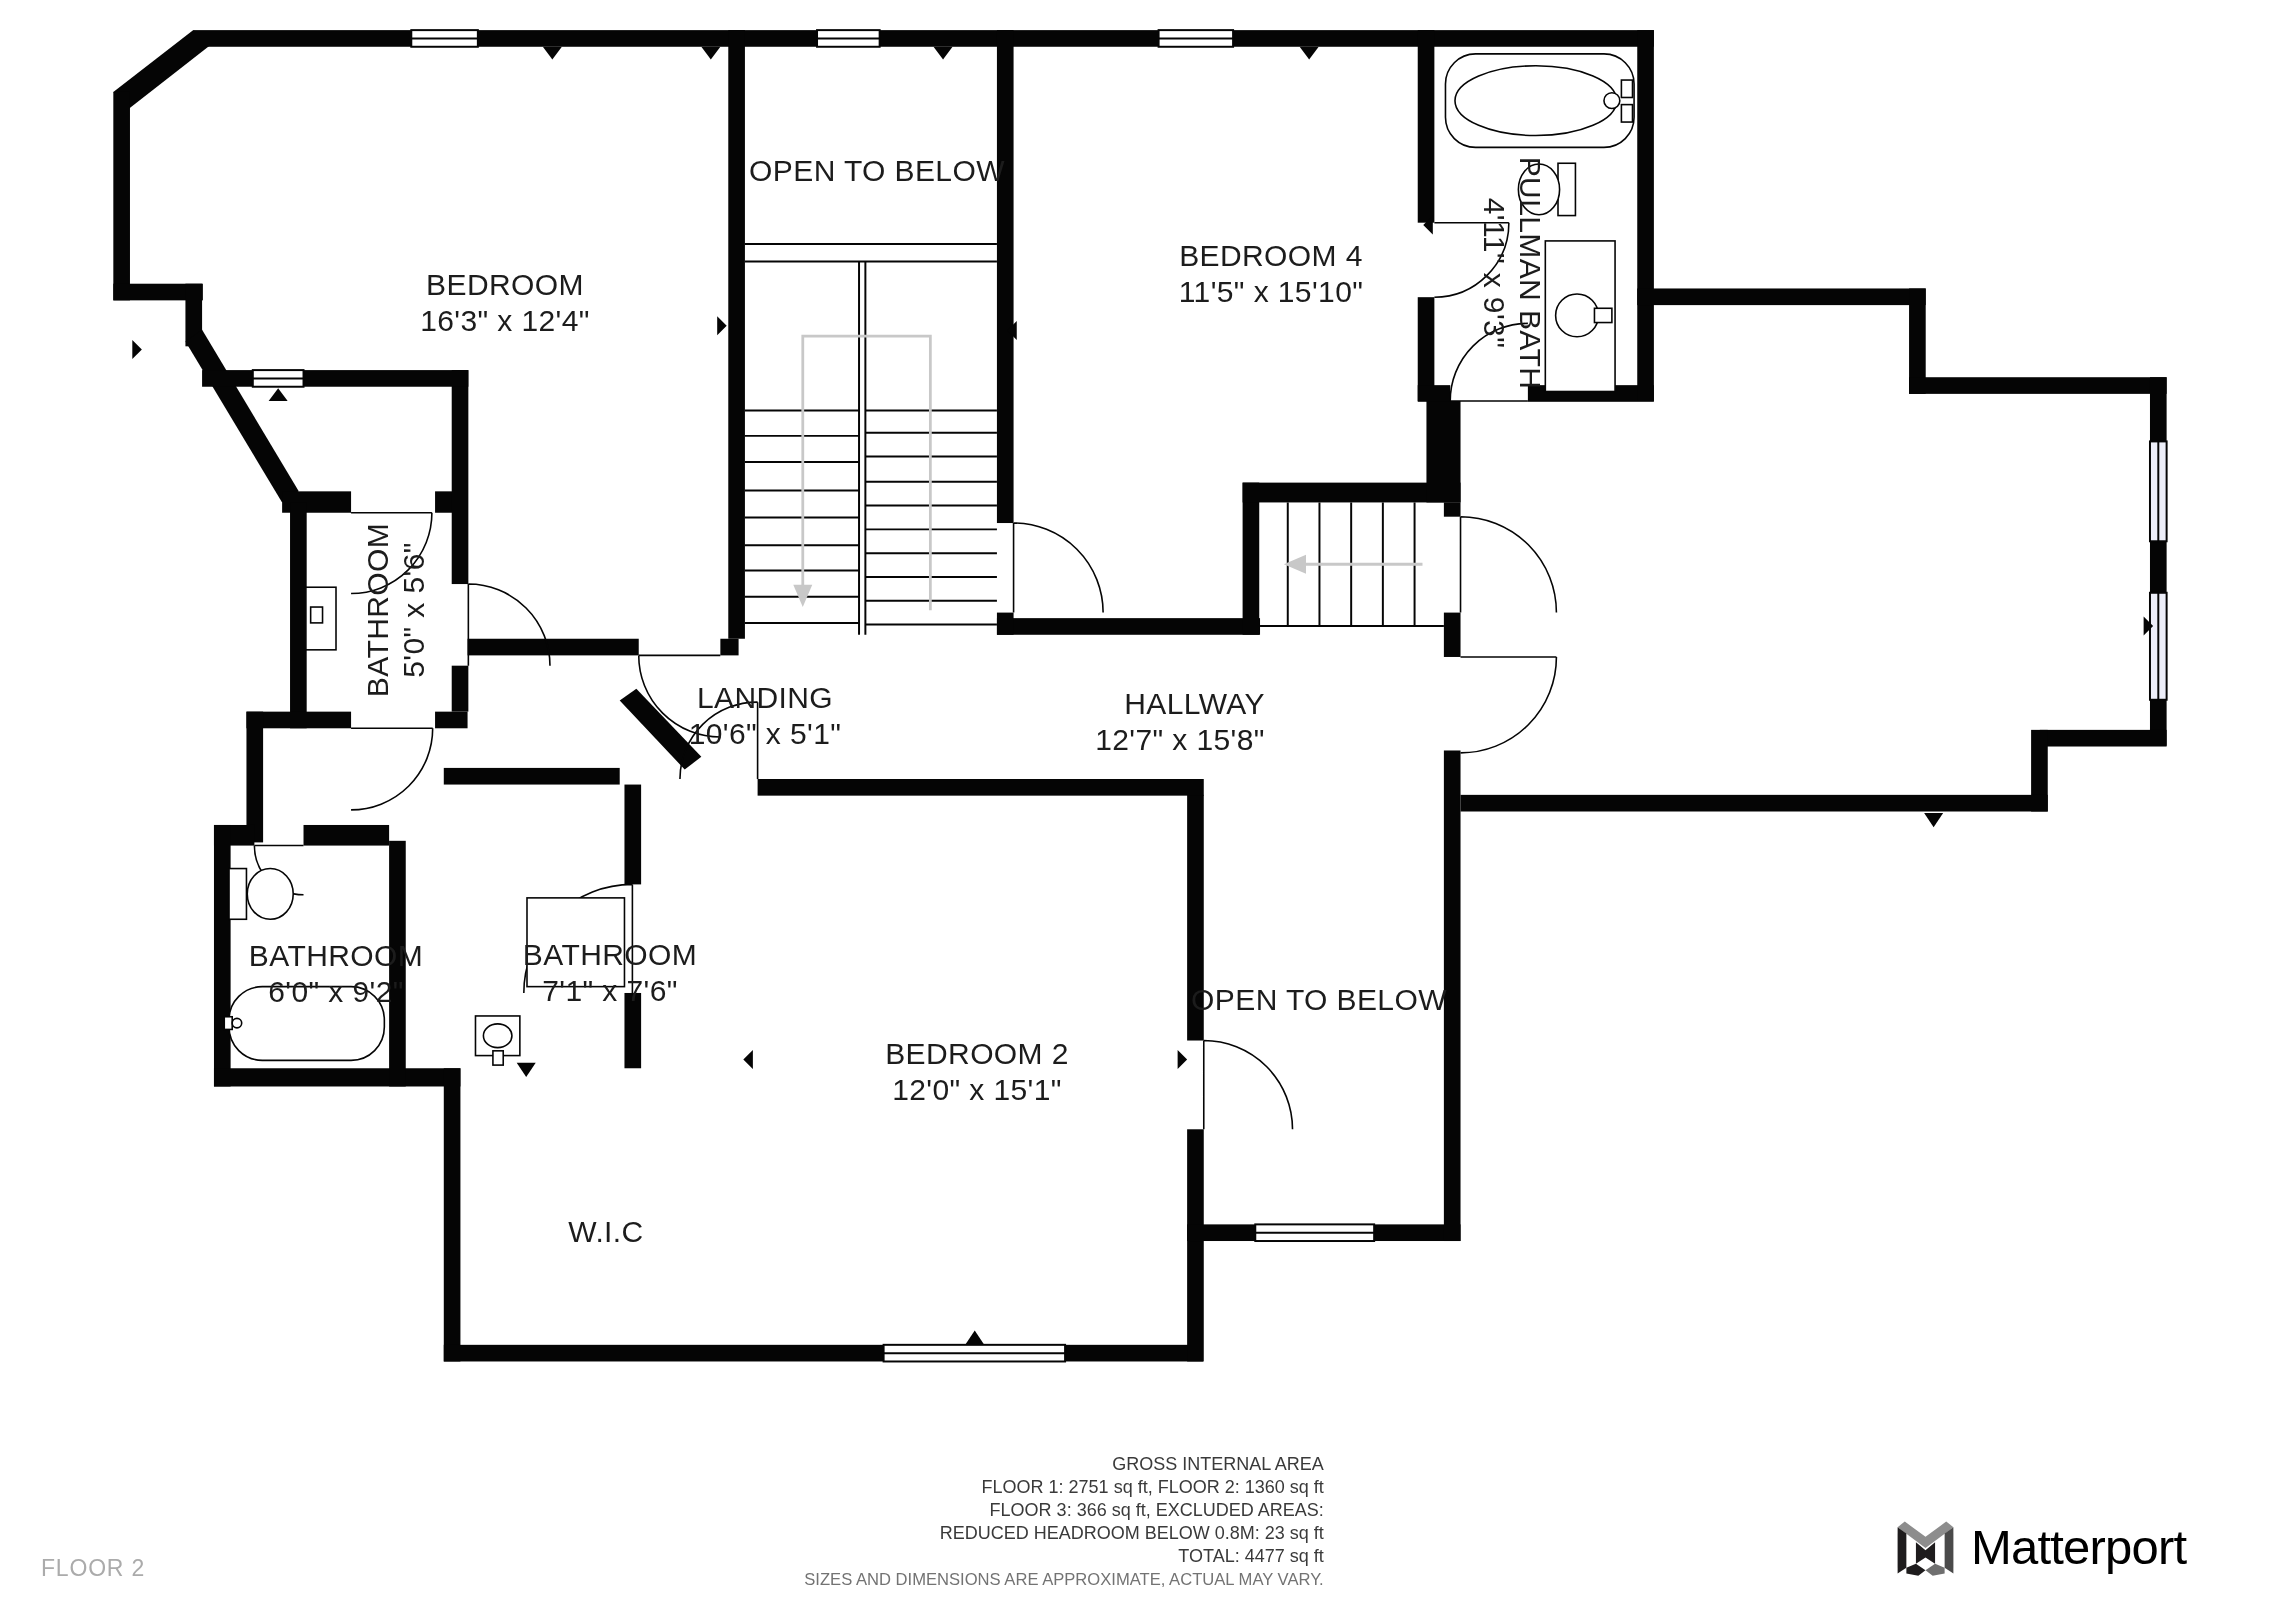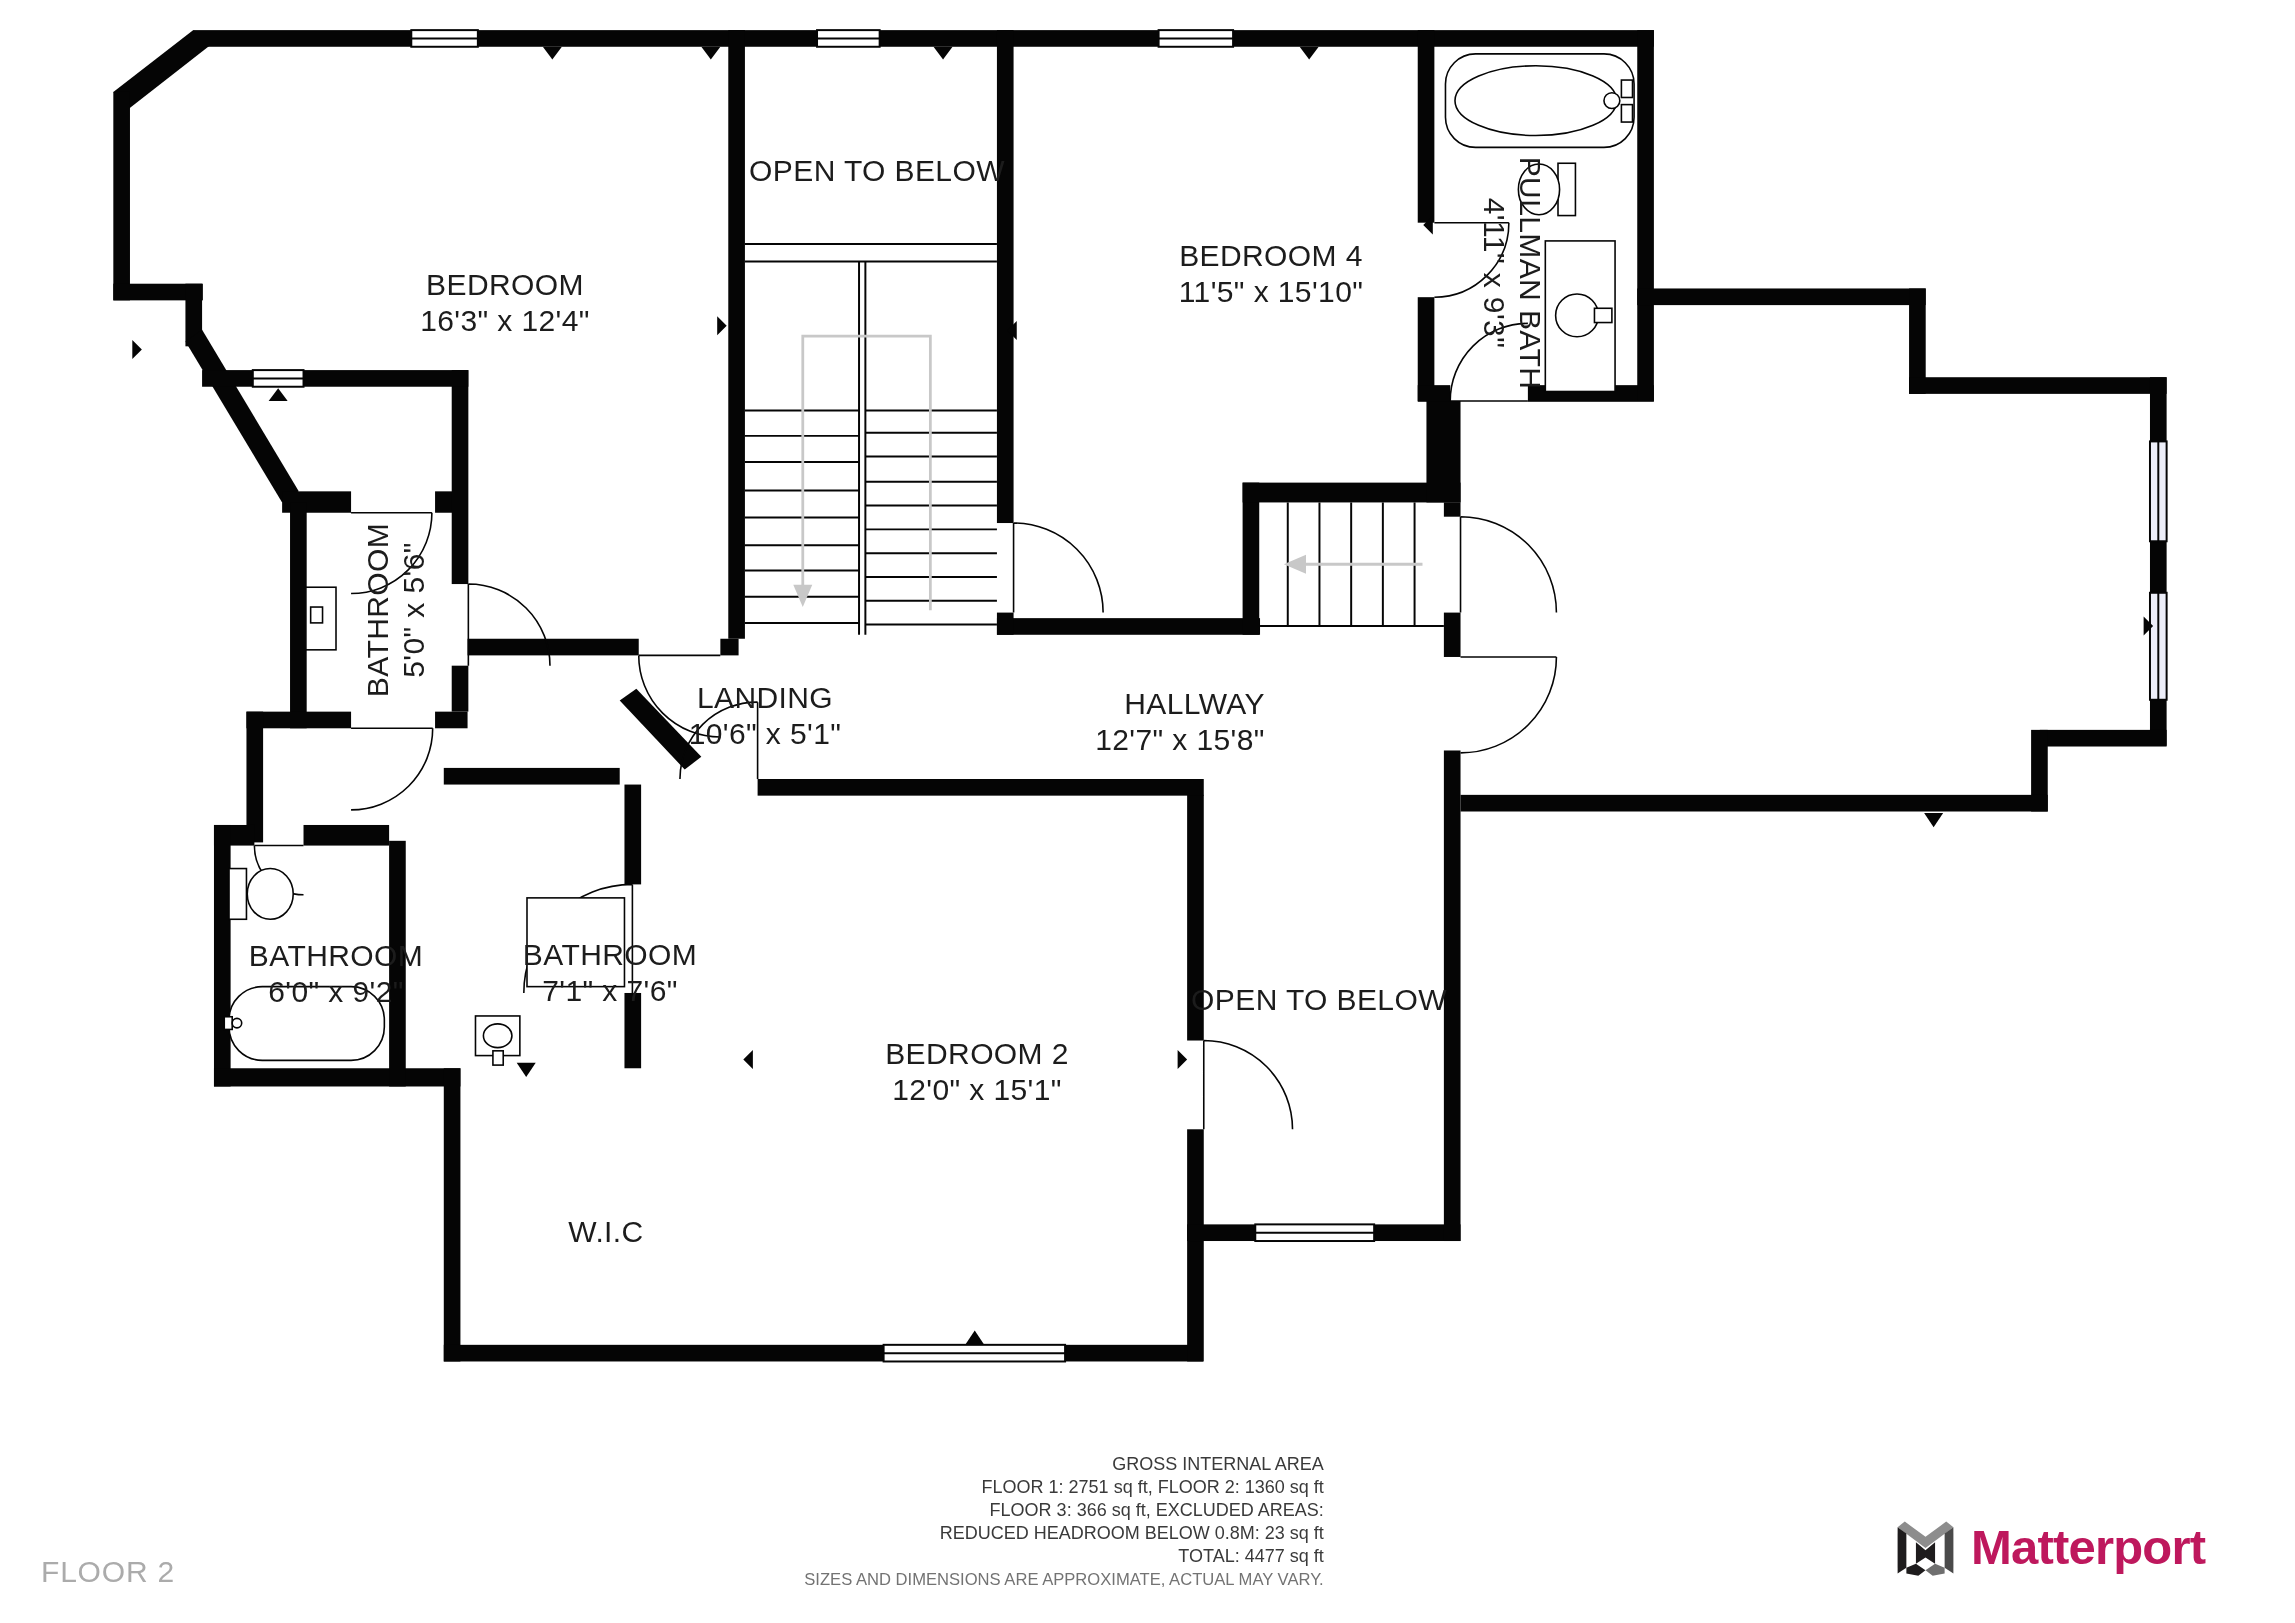--- a/index.html
+++ b/index.html
@@ -17,27 +17,27 @@
   .room-label.rot90{transform:translate(-50%,-50%) rotate(90deg);}
   .room-label.rotm90{transform:translate(-50%,-50%) rotate(-90deg);}
   .room-label .dims{display:block;}
   .room-label .nm{display:block;}
   .footer-block{
     position:absolute;left:1064px;top:1453px;transform:translateX(-50%);
     text-align:right;color:#3a3a3a;font-size:18px;line-height:23px;white-space:nowrap;
   }
   .footer-block .muted{color:#737373;font-size:16.6px;}
   .floor-label{
-    position:absolute;left:41px;top:1555px;color:#ababab;font-size:30px;letter-spacing:0.8px;
+    position:absolute;left:41px;top:1555px;color:#ababab;font-size:23px;letter-spacing:0.8px;
   }
   .brand{
     position:absolute;left:1896px;top:1520px;display:flex;align-items:flex-start;gap:16px;
   }
   .brand .wordmark{
-    color:#be185d;font-size:49px;font-weight:bold;letter-spacing:-0.8px;line-height:55px;
+    color:#000000;font-size:49px;font-weight:normal;letter-spacing:-0.8px;line-height:55px;
   }
 </style>
 </head>
 <body>
 
 <div class="plan-stage">
 
   <svg class="plan" width="2295" height="1623" viewBox="0 0 2896 2048" aria-hidden="true">
 
     <g fill="#050505" stroke="none">

